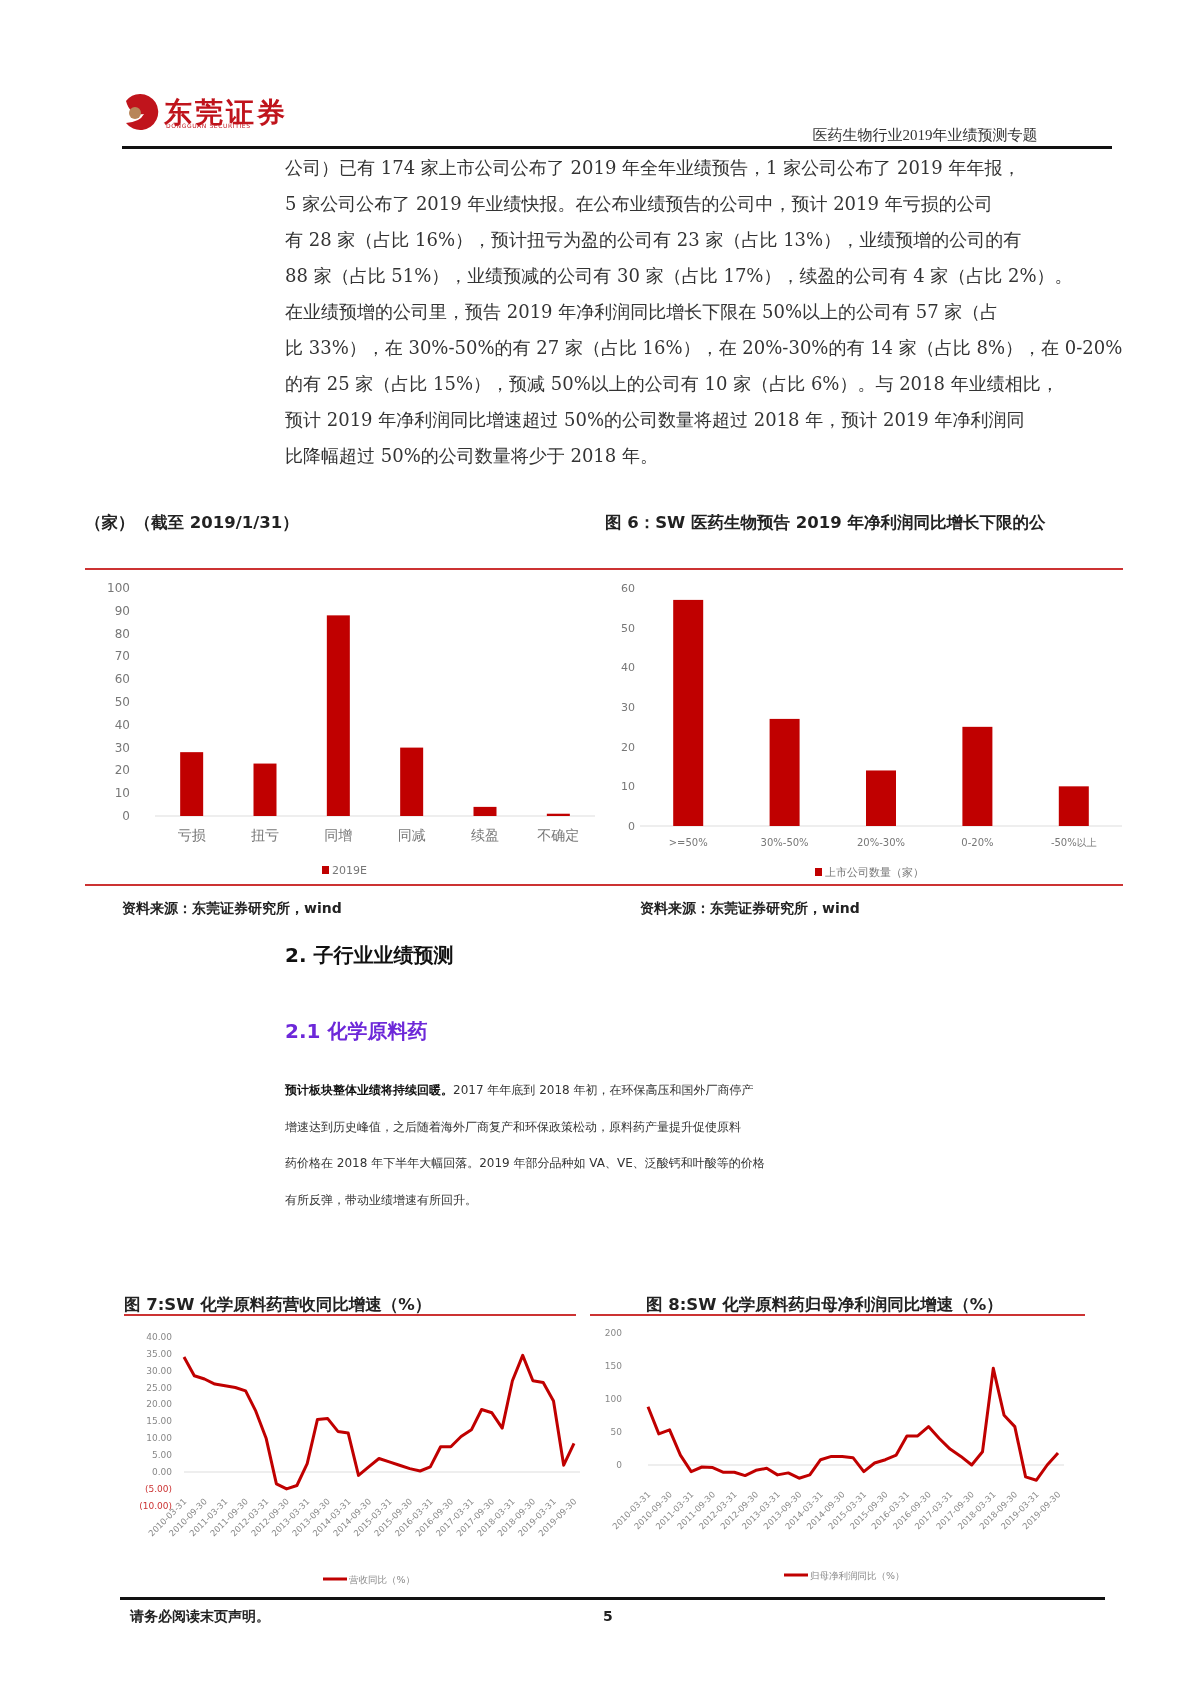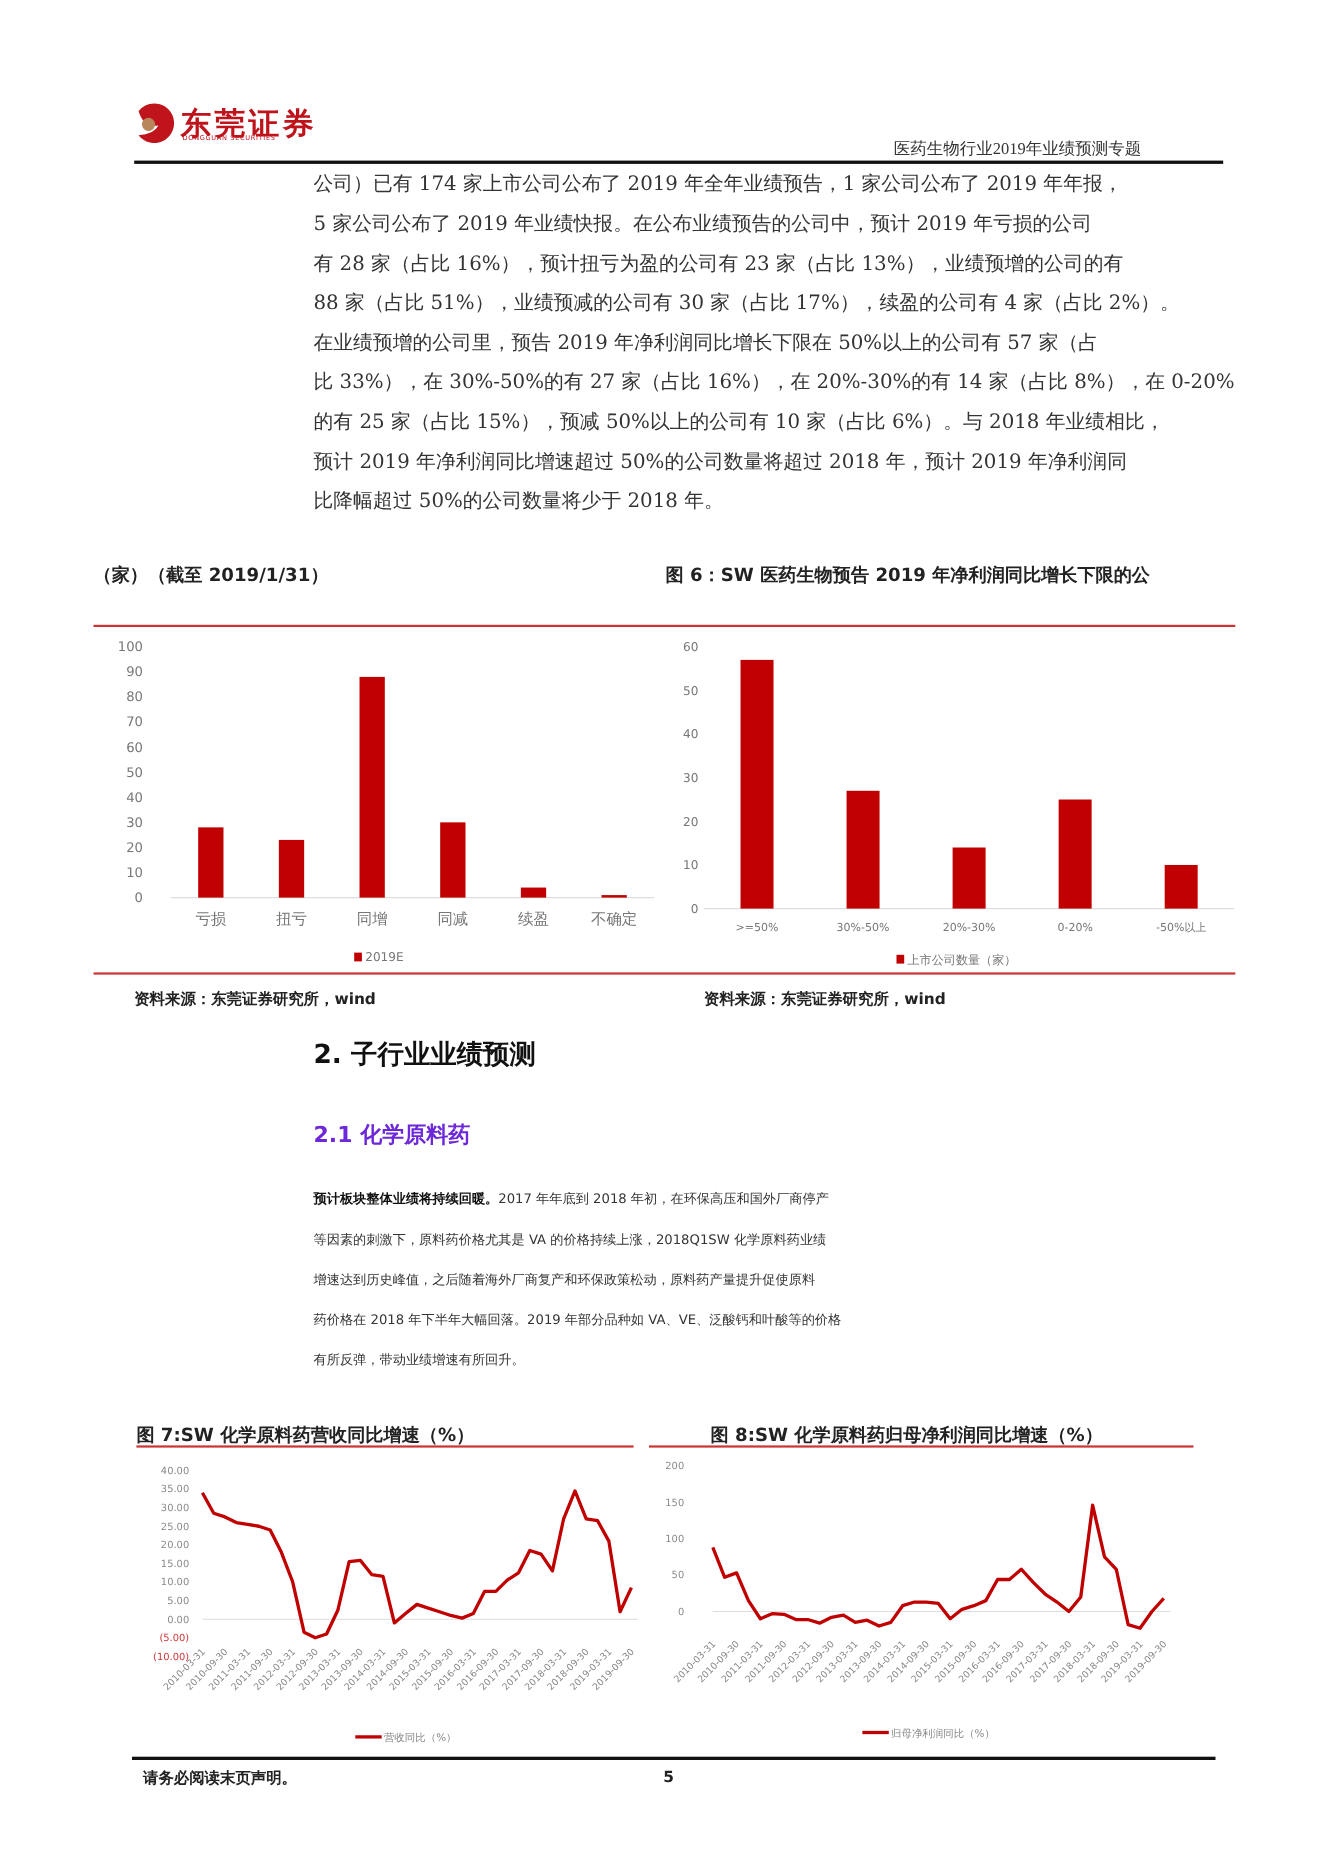--- a/index.html
+++ b/index.html
@@ -12,21 +12,21 @@
   .logo-sub { position:absolute; left:46px; top:30px; font-family:"DejaVu Sans",sans-serif; font-size:6px;
               color:#c0141c; letter-spacing:0.6px; }
   .header-sub { left:760px; width:330px; top:126px; font-family:Liberation Serif, serif; font-size:15px;
                 color:#333; text-align:center; }
   .header-rule { left:122px; width:990px; top:146px; height:3px; background:#111; }
   .para { left:285px; width:810px; font-size:18px; line-height:36px; color:#333; text-align:justify; }
   .para p { margin:0; white-space:nowrap; }
   .cap { font-family:"DejaVu Sans",sans-serif; font-size:16.5px; color:#222; font-weight:bold; line-height:30px; }
   .red-rule { background:#c33; height:2px; }
   .src { font-family:"DejaVu Sans",sans-serif; font-size:14px; color:#222; font-weight:bold; }
-  .h2 { font-family:"DejaVu Sans",sans-serif; font-weight:bold; font-size:24px; color:#111; }
+  .h2 { font-family:"DejaVu Sans",sans-serif; font-weight:bold; font-size:20px; color:#111; }
   .h3 { font-family:"DejaVu Sans",sans-serif; font-weight:bold; font-size:20px; color:#6d28d9; }
   .para2 { left:285px; width:810px; font-family:"DejaVu Sans",sans-serif; font-size:12px; line-height:36.5px; color:#333; }
   .para2 p { margin:0; white-space:nowrap; }
   .para2 b { color:#111; }
   svg text { font-family:"DejaVu Sans",sans-serif; }
   .footer-rule { left:120px; width:985px; top:1597px; height:3px; background:#111; }
   .footer-txt { left:130px; top:1608px; font-family:"DejaVu Sans",sans-serif; font-weight:bold; font-size:14px; color:#222; }
   .page-num { left:603px; top:1608px; font-family:"DejaVu Sans",sans-serif; font-weight:bold; font-size:14px; color:#222; }
 </style>
 </head>
@@ -133,21 +133,20 @@
 
 <div class="abs red-rule" style="left:85px; width:1038px; top:884px;"></div>
 <div class="abs src" style="left:122px; top:900px;">资料来源：东莞证券研究所，wind</div>
 <div class="abs src" style="left:640px; top:900px;">资料来源：东莞证券研究所，wind</div>
 
 <div class="abs h2" style="left:285px; top:942px;">2. 子行业业绩预测</div>
 <div class="abs h3" style="left:285px; top:1018px;">2.1 化学原料药</div>
 
 <div class="abs para2" style="top:1072px;">
   <p><b>预计板块整体业绩将持续回暖。</b><span>2017 年年底到 2018 年初，在环保高压和国外厂商停产</span></p>
-  <p>等因素的刺激下，原料药价格尤其是 VA 的价格持续上涨，2018Q1SW 化学原料药业绩</p>
   <p>增速达到历史峰值，之后随着海外厂商复产和环保政策松动，原料药产量提升促使原料</p>
   <p>药价格在 2018 年下半年大幅回落。2019 年部分品种如 VA、VE、泛酸钙和叶酸等的价格</p>
   <p>有所反弹，带动业绩增速有所回升。</p>
 </div>
 
 <div class="abs cap" style="left:124px; top:1290px;">图 7:SW 化学原料药营收同比增速（%）</div>
 <div class="abs cap" style="left:598px; top:1290px;margin-left:48px;">图  8:SW 化学原料药归母净利润同比增速（%）</div>
 <div class="abs red-rule" style="left:124px; width:452px; top:1314px;"></div>
 <div class="abs red-rule" style="left:590px; width:495px; top:1314px;"></div>
 

